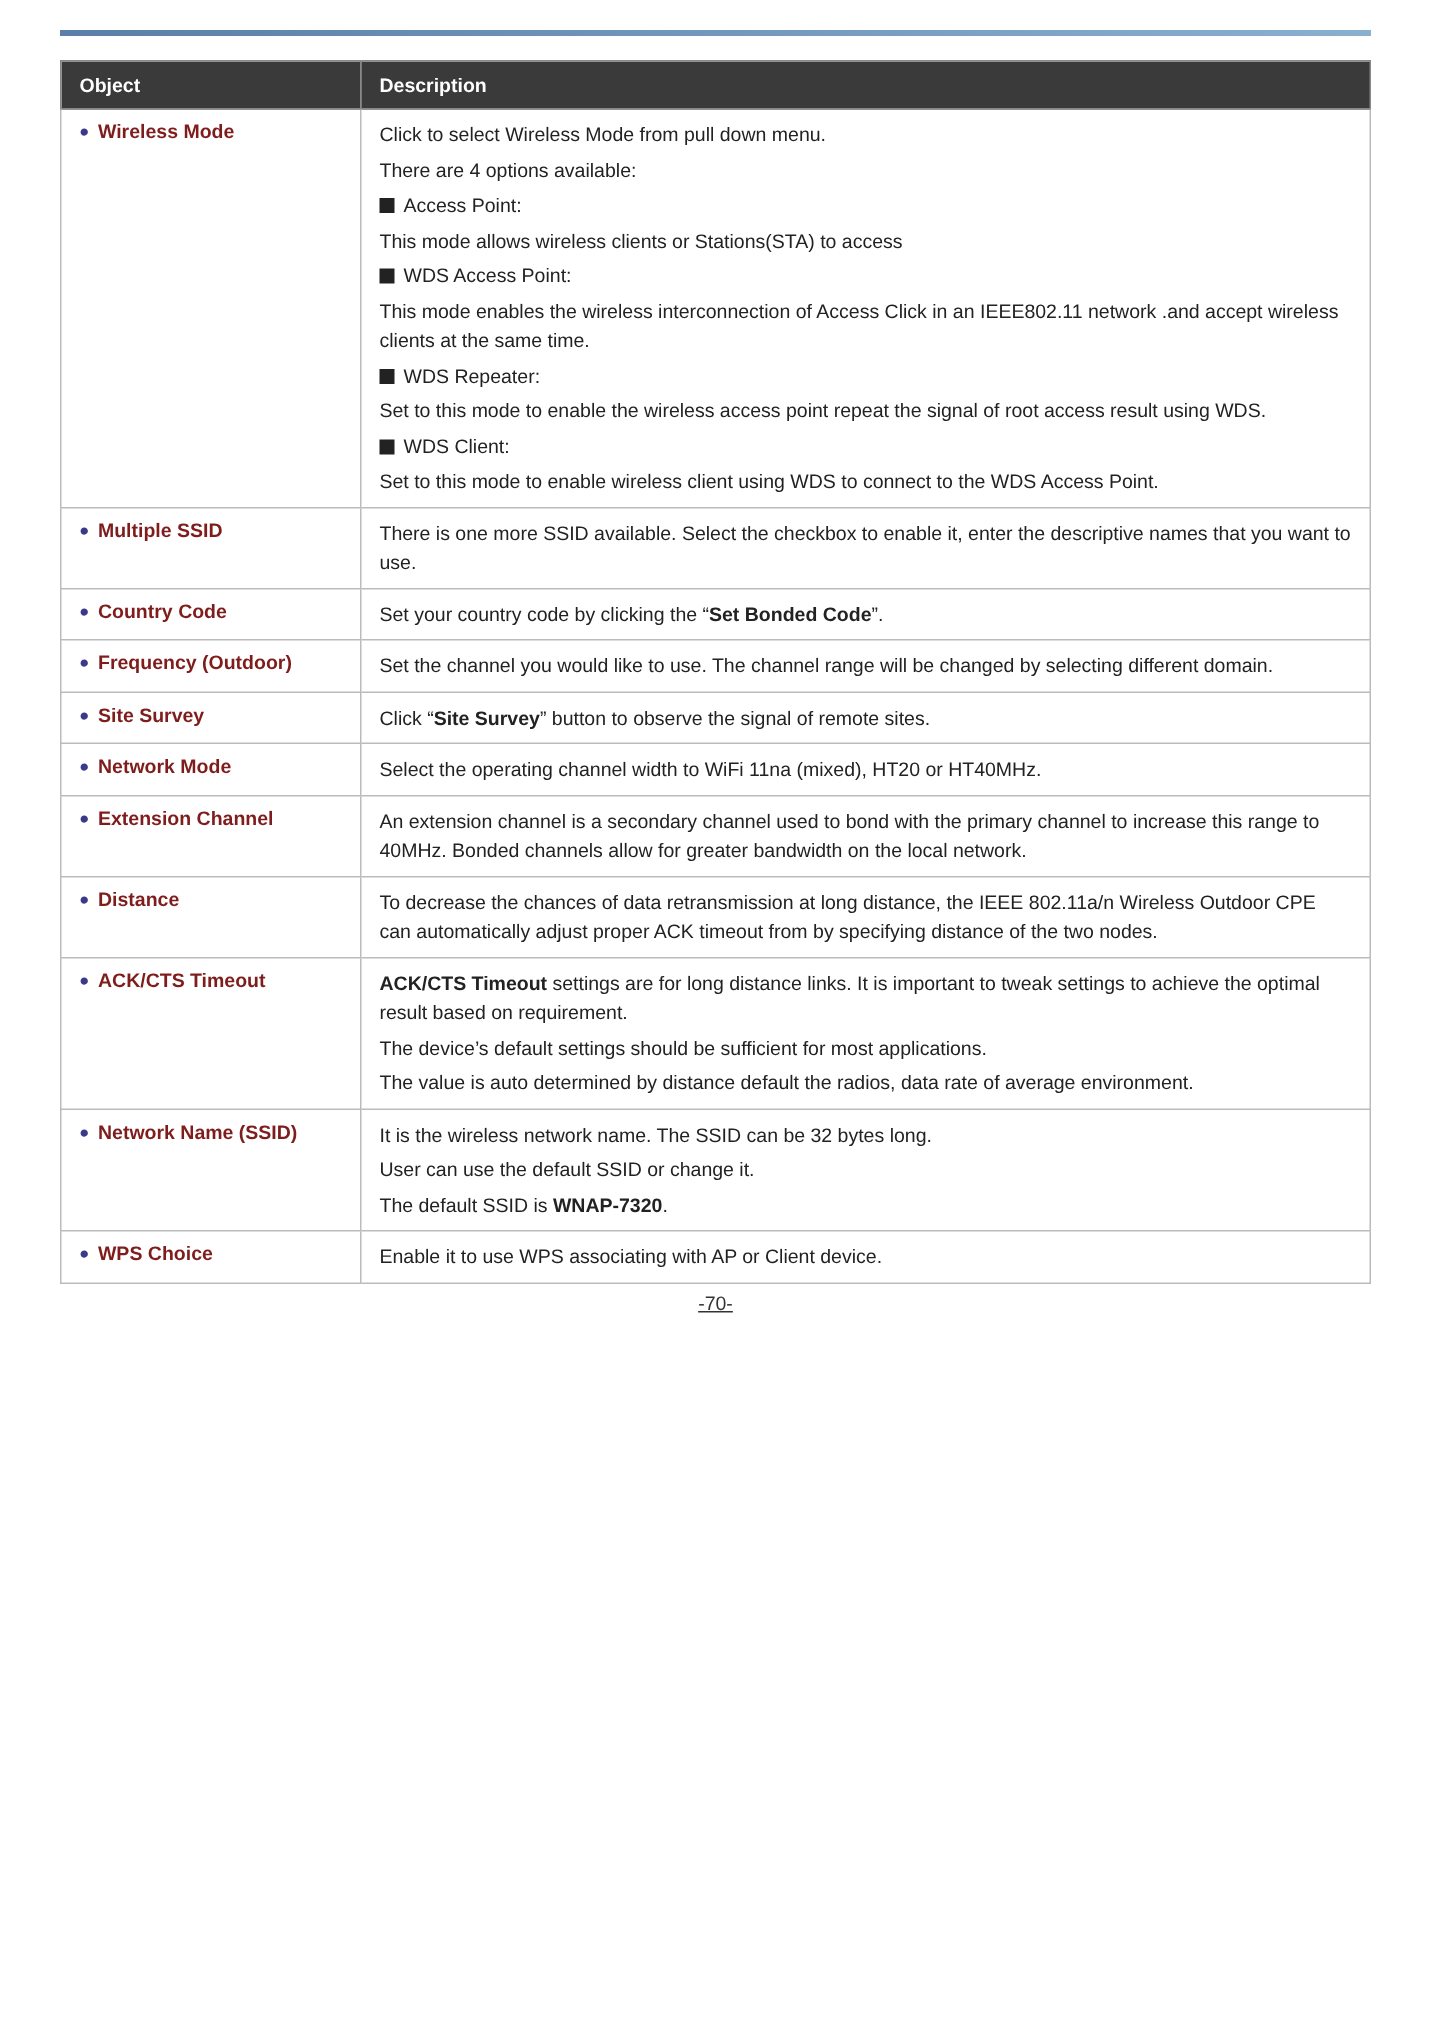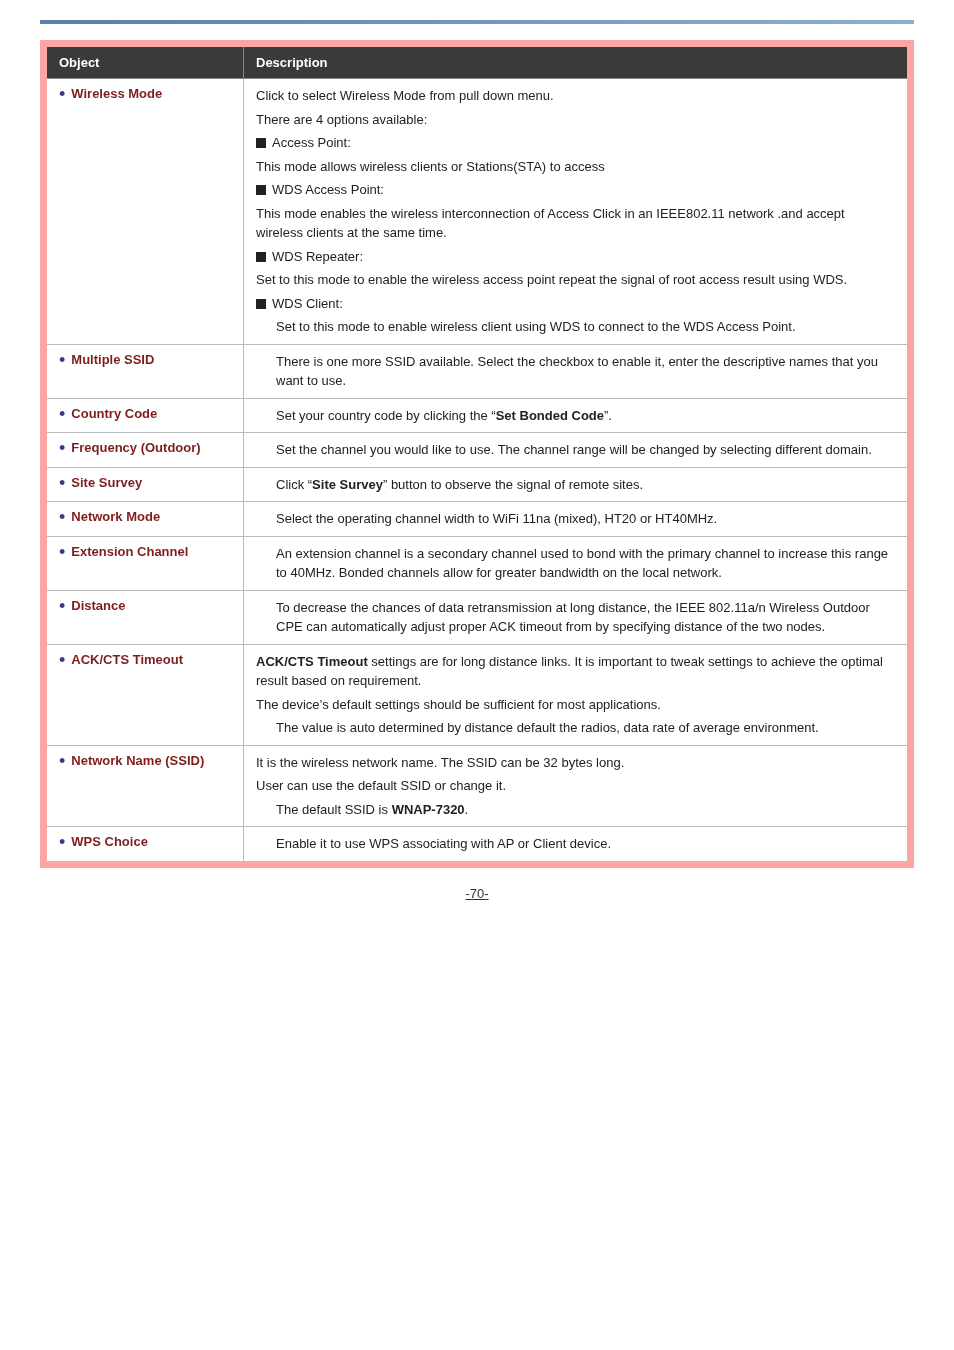--- a/index.html
+++ b/index.html
@@ -13,21 +13,21 @@
       padding: 20px 40px 40px 40px;
     }
     .top-border {
       height: 4px;
       background: linear-gradient(to right, #5a7fa8, #8ab0d0);
       margin-bottom: 16px;
     }
     table {
       width: 100%;
       border-collapse: collapse;
-      border: 7px solid #fca5a5;
+      border: 1px solid #fca5a5;
     }
     thead tr th {
       background: #3a3a3a;
       color: #fff;
       font-weight: bold;
       padding: 8px 12px;
       text-align: left;
       border: 1px solid #888;
     }
     tbody tr td {
@@ -52,33 +52,33 @@
       margin-top: -1px;
     }
     .obj-label {
       color: #7f1d1d;
       font-weight: bold;
     }
     .desc-cell p {
       margin-bottom: 4px;
       line-height: 1.5;
     }
-    .desc-cell p:last-child { margin-bottom: 0; margin-left: 20px; }
+    .desc-cell p:last-child { margin-bottom: 0; }
     .sq-bullet {
       display: inline-block;
       width: 10px;
       height: 10px;
       background: #222;
       margin-right: 6px;
       margin-bottom: -1px;
     }
     .bold { font-weight: normal; }
     .footer {
       text-align: center;
-      margin-top: 18px;
+      margin-top: 5px;
       color: #333;
       font-size: 13px;
       text-decoration: underline;
     }
   </style>
 </head>
 <body>
 
 <div class="top-border"></div>
 

